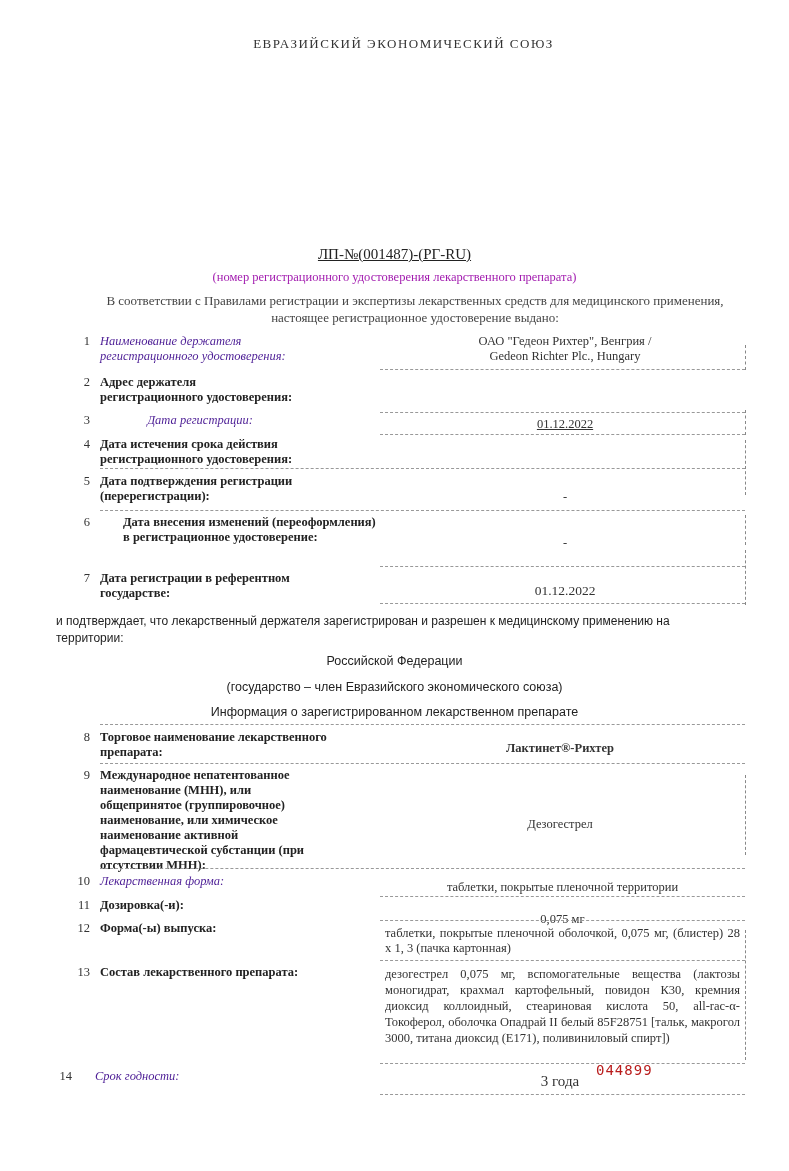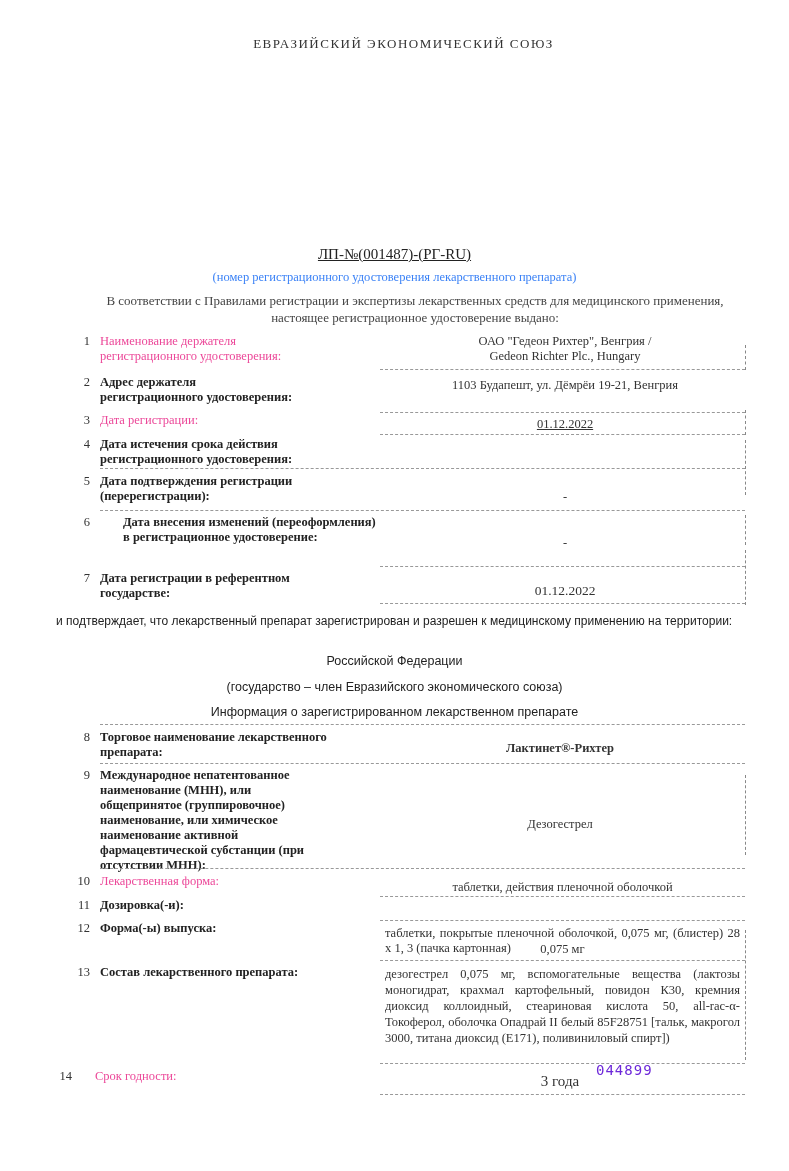--- a/index.html
+++ b/index.html
@@ -12,51 +12,51 @@
   .header {
     top: 36px; left: 0; width: 789px; text-align: center;
     font-size: 13px; letter-spacing: 1.5px; color: #333; margin-left: 9px;
   }
   .cert-number {
     top: 246px; left: 0; width: 789px; text-align: center;
     font-size: 15px; text-decoration: underline; color: #222;
   }
   .cert-caption {
     top: 270px; left: 0; width: 789px; text-align: center;
-    font-size: 12.5px; color: #3b82f6;
+    font-size: 12.5px; color: #a21caf;
   }
   .intro {
     top: 292px; left: 95px; width: 640px; text-align: center;
     font-size: 13px; line-height: 17px; color: #444;
   }
   .row-num { font-size: 12.5px; color: #333; width: 20px; text-align: right; }
   .label {
     font-size: 12.5px; line-height: 15px; color: #222; font-weight: bold;
   }
-  .label.light { font-weight: normal; color: #ec4899; }
+  .label.light { font-weight: normal; color: #4c1d95; font-style: italic; }
   .value {
     font-size: 12.5px; line-height: 15px; color: #333; text-align: center;
   }
   .value.justify { text-align: justify; text-align-last: left; }
   .dash-line {
     height: 0; border-top: 1px dashed #999;
   }
   .vmark { width: 0; border-left: 1px dashed #888; }
   .confirm {
     top: 613px; left: 56px; width: 680px;
     font-family: "Liberation Sans", "DejaVu Sans", sans-serif;
     font-size: 12px; line-height: 17px; color: #222;
   }
   .centered-line {
     left: 0; width: 789px; text-align: center;
     font-family: "Liberation Sans", "DejaVu Sans", sans-serif;
     font-size: 12.5px; color: #222;
   }
   .stamp {
-    font-family: "DejaVu Sans Mono", monospace; font-size: 14px; color: #6d28d9;
+    font-family: "DejaVu Sans Mono", monospace; font-size: 14px; color: #b91c1c;
     letter-spacing: 1px;
   }
 </style>
 </head>
 <body>
 
 <div class="abs header">ЕВРАЗИЙСКИЙ ЭКОНОМИЧЕСКИЙ СОЮЗ</div>
 
 <div class="abs cert-number">ЛП-№(001487)-(РГ-RU)</div>
 <div class="abs cert-caption">(номер регистрационного удостоверения лекарственного препарата)</div>
@@ -66,26 +66,25 @@
 <div class="abs label light" style="top:334px;left:100px;width:210px;">Наименование держателя регистрационного удостоверения:</div>
 <div class="abs value" style="top:334px;left:400px;width:330px;">
   <div>ОАО "Гедеон Рихтер", Венгрия /</div>
   <div>Gedeon Richter Plc., Hungary</div>
 </div>
 <div class="abs dash-line" style="top:369px;left:380px;width:365px;"></div>
 
 <div class="abs row-num" style="top:375px;left:70px;">2</div>
 <div class="abs label" style="top:375px;left:100px;width:200px;">Адрес держателя регистрационного удостоверения:</div>
 <div class="abs value" style="top:378px;left:400px;width:330px;">
-  <div>1103 Будапешт, ул. Дёмрёи 19-21, Венгрия</div>
 </div>
 <div class="abs dash-line" style="top:412px;left:380px;width:365px;"></div>
 
 <div class="abs row-num" style="top:413px;left:70px;">3</div>
-<div class="abs label light" style="top:413px;left:100px;width:200px;">Дата регистрации:</div>
+<div class="abs label light" style="top:413px;left:100px;width:200px;text-align:center;">Дата регистрации:</div>
 <div class="abs value" style="top:417px;left:400px;width:330px;text-decoration:underline;">01.12.2022</div>
 <div class="abs dash-line" style="top:434px;left:380px;width:365px;"></div>
 
 <div class="abs row-num" style="top:437px;left:70px;">4</div>
 <div class="abs label" style="top:437px;left:100px;width:240px;">Дата истечения срока действия регистрационного удостоверения:</div>
 <div class="abs dash-line" style="top:468px;left:100px;width:645px;"></div>
 
 <div class="abs row-num" style="top:474px;left:70px;">5</div>
 <div class="abs label" style="top:474px;left:100px;width:240px;">Дата подтверждения регистрации (перерегистрации):</div>
 <div class="abs value" style="top:490px;left:400px;width:330px;">-</div>
@@ -100,45 +99,45 @@
 <div class="abs label" style="top:571px;left:100px;width:240px;">Дата регистрации в референтном государстве:</div>
 <div class="abs value" style="top:583px;left:400px;width:330px;font-size:13.5px;">01.12.2022</div>
 <div class="abs dash-line" style="top:603px;left:380px;width:365px;"></div>
 
 <div class="abs vmark" style="top:345px;left:745px;height:25px;"></div>
 <div class="abs vmark" style="top:410px;left:745px;height:25px;"></div>
 <div class="abs vmark" style="top:440px;left:745px;height:55px;"></div>
 <div class="abs vmark" style="top:515px;left:745px;height:30px;"></div>
 <div class="abs vmark" style="top:550px;left:745px;height:55px;"></div>
 
-<div class="abs confirm">и подтверждает, что лекарственный препарат зарегистрирован и разрешен к медицинскому применению на территории:</div>
+<div class="abs confirm">и подтверждает, что лекарственный держателя зарегистрирован и разрешен к медицинскому применению на территории:</div>
 <div class="abs centered-line" style="top:654px;">Российской Федерации</div>
 <div class="abs centered-line" style="top:680px;">(государство – член Евразийского экономического союза)</div>
 <div class="abs centered-line" style="top:705px;">Информация о зарегистрированном лекарственном препарате</div>
 <div class="abs dash-line" style="top:724px;left:100px;width:645px;"></div>
 
 <div class="abs row-num" style="top:730px;left:70px;">8</div>
 <div class="abs label" style="top:730px;left:100px;width:280px;">Торговое наименование лекарственного препарата:</div>
 <div class="abs value" style="top:741px;left:490px;width:140px;font-weight:bold;">Лактинет®-Рихтер</div>
 <div class="abs dash-line" style="top:763px;left:100px;width:645px;"></div>
 
 <div class="abs row-num" style="top:768px;left:70px;">9</div>
 <div class="abs label" style="top:768px;left:100px;width:230px;">Международное непатентованное наименование (МНН), или общепринятое (группировочное) наименование, или химическое наименование активной фармацевтической субстанции (при отсутствии МНН):</div>
 <div class="abs value" style="top:817px;left:490px;width:140px;">Дезогестрел</div>
 <div class="abs dash-line" style="top:868px;left:100px;width:645px;"></div>
 <div class="abs vmark" style="top:775px;left:745px;height:80px;"></div>
 
 <div class="abs row-num" style="top:874px;left:70px;">10</div>
 <div class="abs label light" style="top:874px;left:100px;width:220px;">Лекарственная форма:</div>
-<div class="abs value" style="top:880px;left:380px;width:365px;">таблетки, действия пленочной оболочкой</div>
+<div class="abs value" style="top:880px;left:380px;width:365px;">таблетки, покрытые пленочной территории</div>
 <div class="abs dash-line" style="top:896px;left:380px;width:365px;"></div>
 
 <div class="abs row-num" style="top:898px;left:70px;">11</div>
 <div class="abs label" style="top:898px;left:100px;width:220px;">Дозировка(-и):</div>
-<div class="abs value" style="top:942px;left:380px;width:365px;">0,075 мг</div>
+<div class="abs value" style="top:912px;left:380px;width:365px;">0,075 мг</div>
 <div class="abs dash-line" style="top:920px;left:380px;width:365px;"></div>
 
 <div class="abs row-num" style="top:921px;left:70px;">12</div>
 <div class="abs label" style="top:921px;left:100px;width:220px;">Форма(-ы) выпуска:</div>
 <div class="abs value justify" style="top:926px;left:385px;width:355px;">таблетки, покрытые пленочной оболочкой, 0,075 мг, (блистер) 28 x 1, 3 (пачка картонная)</div>
 <div class="abs dash-line" style="top:960px;left:380px;width:365px;"></div>
 
 <div class="abs row-num" style="top:965px;left:70px;">13</div>
 <div class="abs label" style="top:965px;left:100px;width:250px;">Состав лекарственного препарата:</div>
 <div class="abs value justify" style="top:966px;left:385px;width:355px;line-height:16px;">дезогестрел 0,075 мг, вспомогательные вещества (лактозы моногидрат, крахмал картофельный, повидон К30, кремния диоксид коллоидный, стеариновая кислота 50, all-rac-α-Токоферол, оболочка Опадрай II белый 85F28751 [тальк, макрогол 3000, титана диоксид (E171), поливиниловый спирт])</div>

